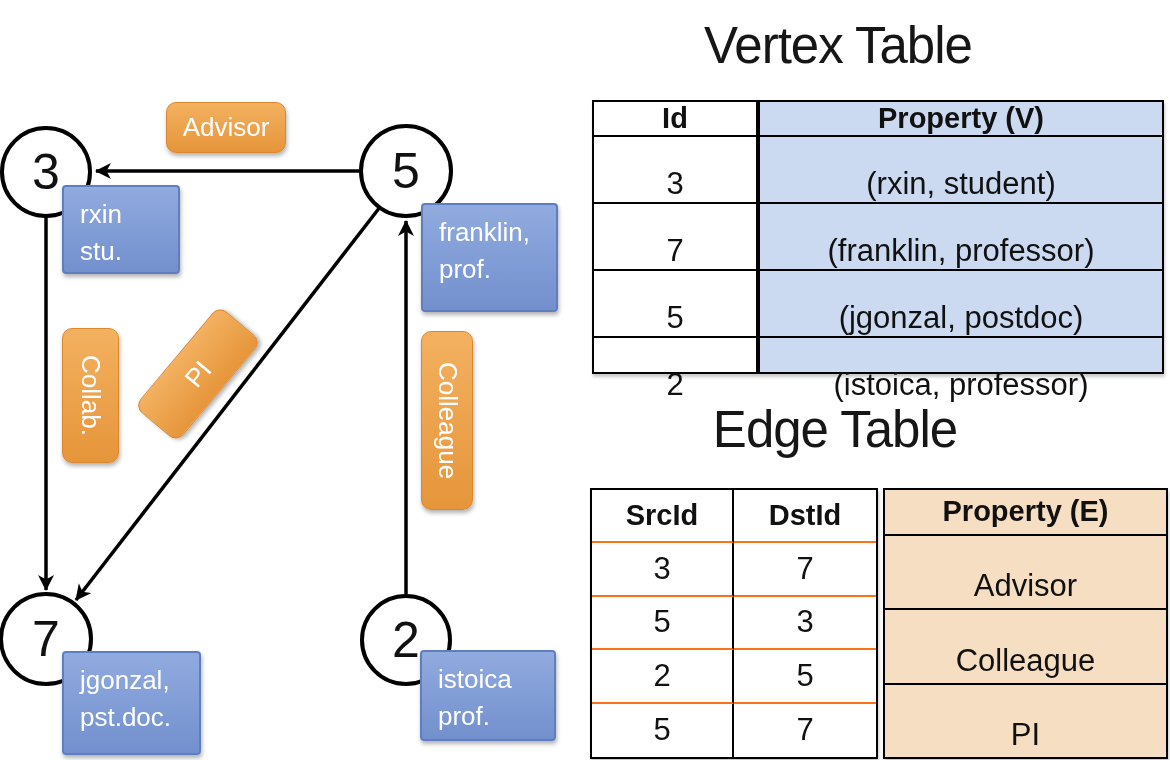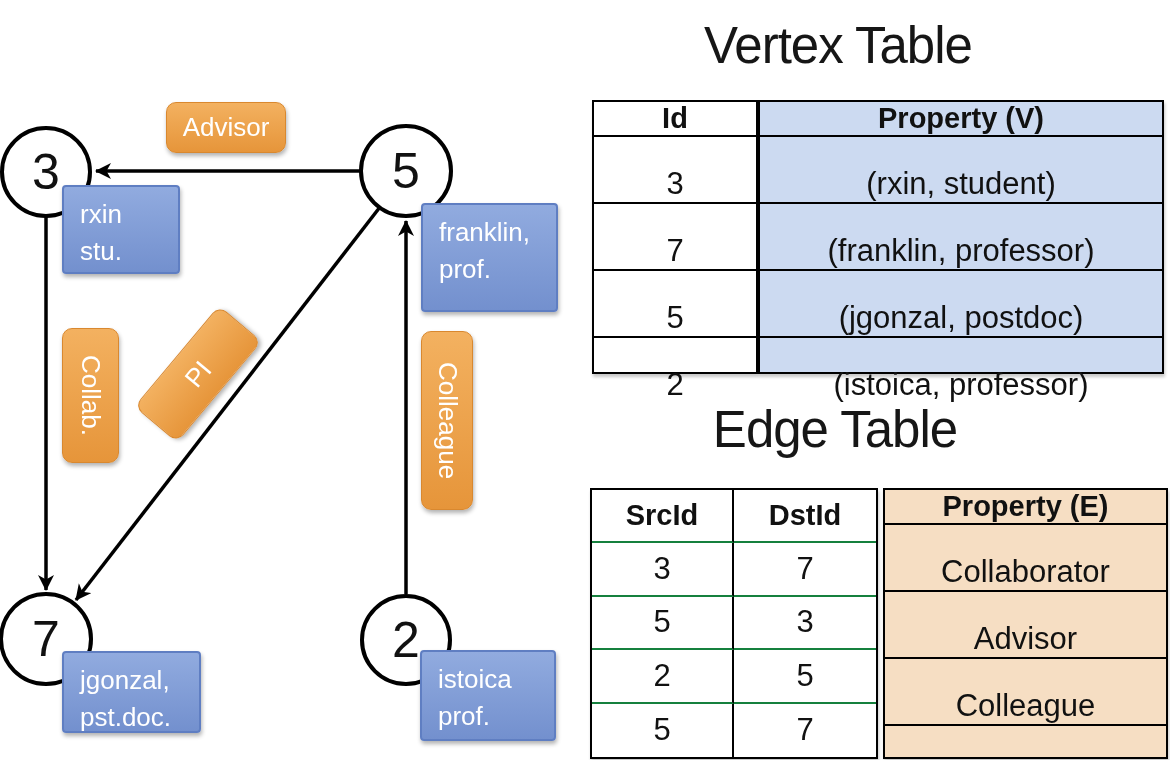--- a/index.html
+++ b/index.html
@@ -58,21 +58,21 @@
   }
   .cell:last-child{border-bottom:none;}
   .cell.hdr{font-weight:bold;font-size:29px;}
   .tgrid{
     position:absolute;border:2px solid #000;box-sizing:border-box;background:#fff;
     display:grid;grid-template-columns:1fr 1fr;grid-template-rows:repeat(5,1fr);
     box-shadow:1px 3px 3px rgba(0,0,0,0.22);
   }
   .tgrid .gcell{
     display:flex;align-items:center;justify-content:center;font-size:31px;
-    border-bottom:2px solid #15803d;
+    border-bottom:2px solid #f97316;
   }
   .tgrid .gcell.c1{border-right:2px solid #000;}
   .tgrid .gcell.lastrow{border-bottom:none;}
   .tgrid .gcell.hdr{font-weight:bold;font-size:29px;}
   svg text{font-family:"Liberation Sans", sans-serif;}
 </style>
 </head>
 <body>
 
 <div class="canvas">
@@ -107,21 +107,21 @@
   <div class="elabel vert" style="left:421px;top:331px;width:52px;height:179px;">Colleague</div>
 
   <div class="vlabel" style="left:62px;top:185px;width:118px;height:89px;">
     <div>rxin</div>
     <div>stu.</div>
   </div>
   <div class="vlabel" style="left:421px;top:203px;width:137px;height:109px;">
     <div>franklin,</div>
     <div>prof.</div>
   </div>
-  <div class="vlabel" style="left:62px;top:651px;width:139px;height:82px;">
+  <div class="vlabel" style="left:62px;top:651px;width:139px;height:104px;">
     <div>jgonzal,</div>
     <div>pst.doc.</div>
   </div>
   <div class="vlabel" style="left:420px;top:650px;width:136px;height:91px;">
     <div>istoica</div>
     <div>prof.</div>
   </div>
 
   <div class="big-title" style="left:592px;width:492px;top:16px;">Vertex Table</div>
 
@@ -151,19 +151,18 @@
     <div class="gcell c1">5</div>
     <div class="gcell">3</div>
     <div class="gcell c1">2</div>
     <div class="gcell">5</div>
     <div class="gcell c1 lastrow">5</div>
     <div class="gcell lastrow">7</div>
   </div>
 
   <div class="tbox tan" style="left:883px;top:488px;width:285px;height:271px;">
     <div class="cell hdr">Property (E)</div>
-    <div class="cell">Collaborator</div>
     <div class="cell">Advisor</div>
     <div class="cell">Colleague</div>
     <div class="cell">PI</div>
   </div>
 
 </div>
 
 </body></html>

